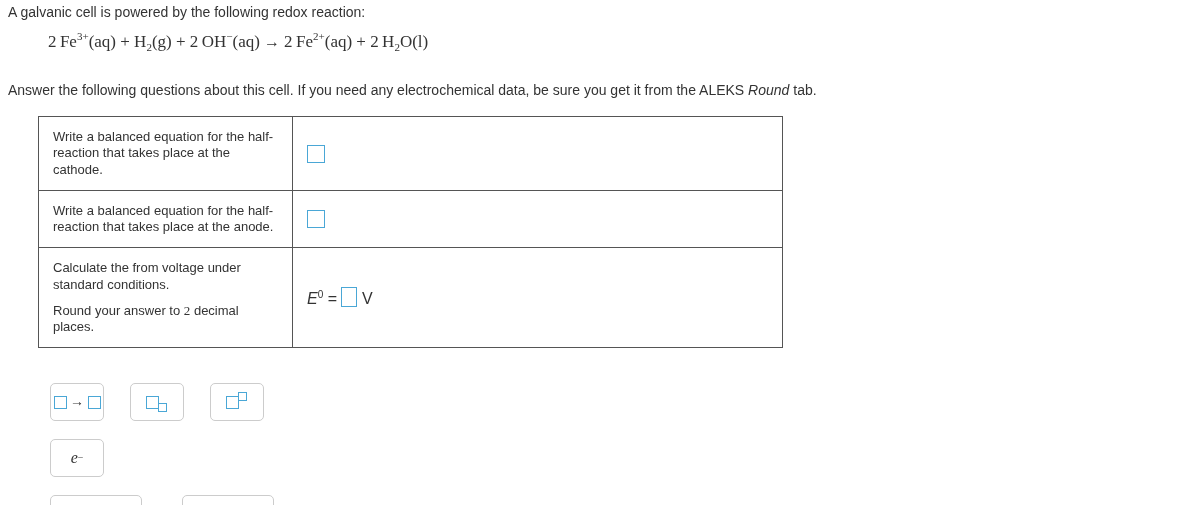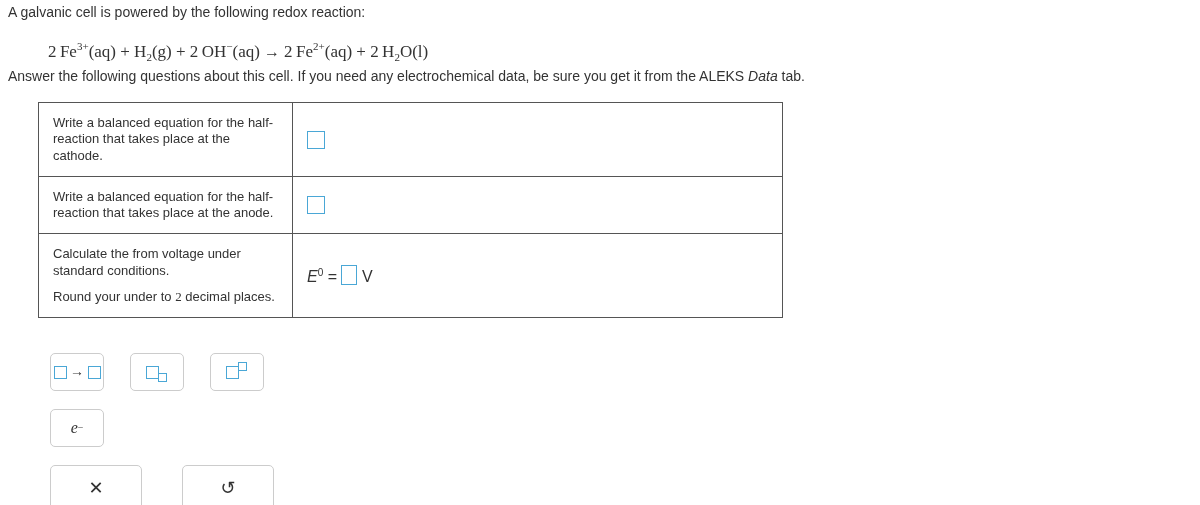--- a/index.html
+++ b/index.html
@@ -9,24 +9,24 @@
     font-size: 14px;
     color: #333;
     width: 1200px;
     height: 505px;
     background: #fff;
   }
   .container {
     padding: 4px 8px;
   }
   .intro {
-    margin-bottom: 22px;
+    margin-bottom: 12px;
   }
   .equation-block {
-    margin: 10px 0 6px 40px;
+    margin: 10px 0 30px 40px;
     font-family: 'Times New Roman', serif;
     font-size: 17px;
   }
   .prompt2 {
     margin-bottom: 18px;
   }
   .data-tab {
     font-style: italic;
   }
   .layout {
@@ -123,21 +123,21 @@
     <span>H</span><sub>2</sub><span>(g)</span>
     <span> + </span>
     <span>2</span> <span>OH</span><sup>−</sup><span>(aq)</span>
     <span class="arrow"> → </span>
     <span>2</span> <span>Fe</span><sup>2+</sup><span>(aq)</span>
     <span> + </span>
     <span>2</span> <span>H</span><sub>2</sub><span>O</span><span>(l)</span>
   </div>
 
   <div class="prompt2">
-    <span>Answer the following questions about this cell. If you need any electrochemical data, be sure you get it from the ALEKS </span><span class="data-tab">Data</span><span> tab.</span>
+    <span>Answer the following questions about this cell. If you need any electrochemical data, be sure you get it from the ALEKS </span><span class="data-tab">Round</span><span> tab.</span>
   </div>
 
   <div class="layout">
     <table class="qtable">
       <tbody>
           <tr>
         <td class="qlabel">Write a balanced equation for the half-reaction that takes place at the cathode.</td>
         <td>
           <span class="ans-box"></span>
         </td>
@@ -145,21 +145,21 @@
       <tr>
         <td class="qlabel">Write a balanced equation for the half-reaction that takes place at the anode.</td>
         <td>
           <span class="ans-box"></span>
         </td>
       </tr>
       <tr>
         <td class="qlabel">
           <div>Calculate the from voltage under standard conditions.</div>
           <div style="height:10px"></div>
-          <div><span>Round your under to </span><span style="font-family:'Times New Roman',serif">2</span><span> decimal places.</span></div>
+          <div><span>Round your answer to </span><span style="font-family:'Times New Roman',serif">2</span><span> decimal places.</span></div>
         </td>
         <td>
           <span class="e0">
             <span style="font-style:italic">E</span><sup>0</sup><span> = </span><span class="ans-box" style="width:14px;height:18px;vertical-align:-3px"></span><span> V</span>
           </span>
         </td>
       </tr>
     </tbody>
       </table>
 

